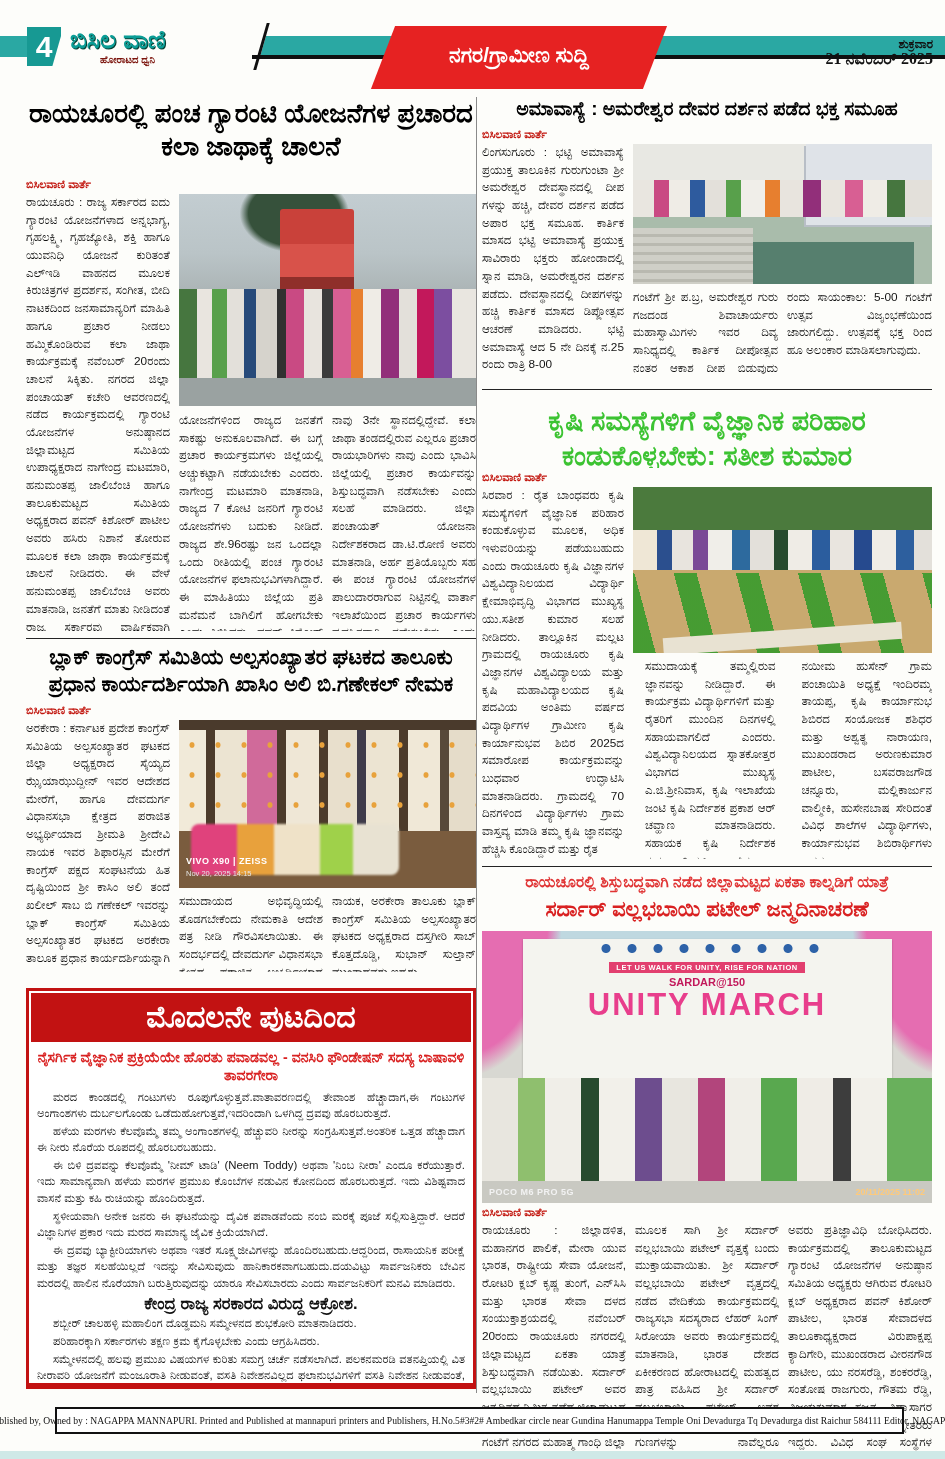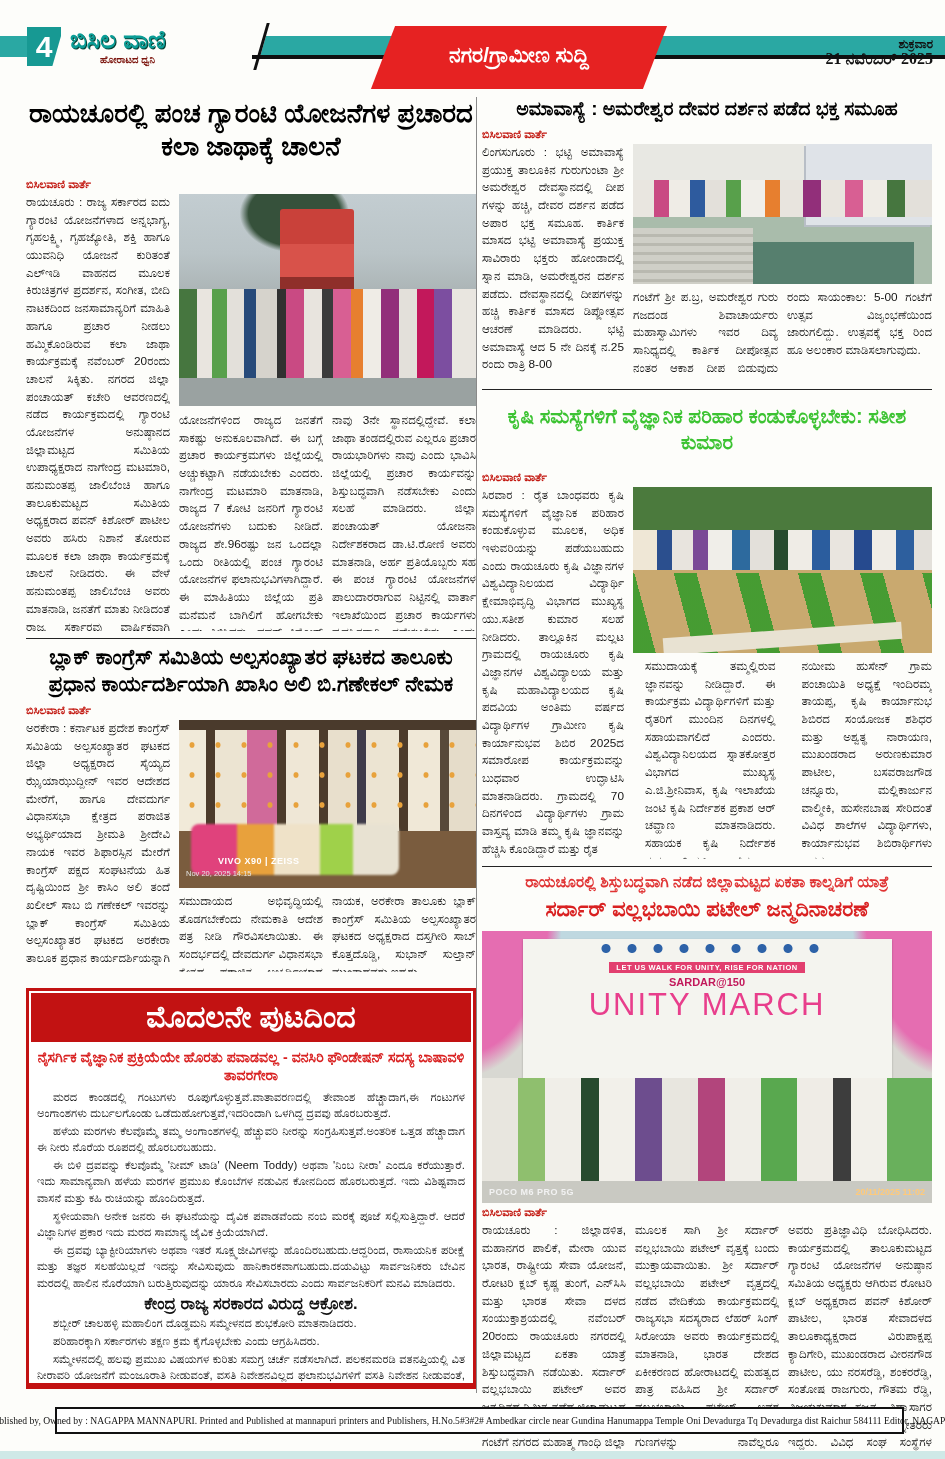--- a/index.html
+++ b/index.html
@@ -58,21 +58,21 @@
   .a2-body{height:252px;}
   .a2-c1{width:144px;height:252px;}
   .photo-congress{height:168px;margin-bottom:5px;background:#4a3a2c;}
   .cg-people{position:absolute;left:0;right:0;top:6%;height:60%;
     background-image:radial-gradient(#e8a23c 2px,rgba(0,0,0,0) 3px),
       linear-gradient(90deg,#f1ead9 0 9%,#4c3b2b 9% 12%,#ece4d2 12% 23%,#d06a9a 23% 33%,#4c3b2b 33% 36%,#efe7d6 36% 47%,#4c3b2b 47% 50%,#e8dfcc 50% 60%,#3f3b4a 60% 63%,#ece4d2 63% 74%,#4c3b2b 74% 77%,#f0e8d7 77% 88%,#57493a 88% 91%,#e5dcc9 91% 100%);
     background-size:26px 30px,100% 100%;}
   .cg-table{position:absolute;left:0;right:0;bottom:0;height:34%;background:#7a5c3e;}
   .cg-cloth{position:absolute;left:4%;bottom:8%;width:70%;height:30%;filter:blur(1px);
     background:linear-gradient(90deg,#e0427c 0 22%,#e8a13c 22% 40%,#efe2c8 40% 62%,#9fd14a 62% 78%,#e8e2d2 78% 100%);border-radius:8px;}
-  .wm1{position:absolute;left:7px;bottom:22px;color:#fff;font-size:9px;font-weight:bold;letter-spacing:.5px;margin-left:32px;}
+  .wm1{position:absolute;left:7px;bottom:22px;color:#fff;font-size:9px;font-weight:bold;letter-spacing:.5px;}
   .wm2{position:absolute;left:7px;bottom:10px;color:#e5e5e5;font-size:7.5px;}
   .a2-sub{display:flex;gap:9px;height:79px;}
   .a2-sub .bodytxt{flex:1;height:79px;}
 
   
   #fp-box{margin-top:16px;border:3px solid #c21212;border-bottom-width:6px;height:392px;overflow:hidden;background:#fff;}
   #fp-title-bar{background:#c21212;color:#fff;height:49px;display:flex;align-items:center;justify-content:center;
     font-size:30px;font-weight:bold;border:2px solid #fff;}
   #fp-subhead{color:#d92121;font-weight:bold;font-size:14.2px;text-align:center;margin:5px 4px 4px;line-height:1.25;}
   .fp-p{font-size:11.4px;line-height:1.42;text-align:justify;margin:0 8px 2px;text-indent:16px;color:#161616;}
@@ -87,21 +87,21 @@
   .tm-bld{position:absolute;right:0;top:0;width:42%;height:58%;background:#dfe3e8;box-shadow:-2px 2px 0 #b8bec6;}
   .tm-crowd{position:absolute;left:0;right:0;top:26%;height:26%;filter:blur(.4px);
     background:linear-gradient(90deg,#e9e6e0 0 7%,#c94a83 7% 12%,#efece6 12% 19%,#2e5b9e 19% 24%,#e3e0da 24% 31%,#58a04b 31% 36%,#f0eee9 36% 44%,#e77f2f 44% 49%,#e8e4de 49% 57%,#922f7a 57% 63%,#e9e5df 63% 71%,#d85f93 71% 77%,#efece6 77% 85%,#46763f 85% 91%,#e3e0da 91% 100%);}
   .tm-water{position:absolute;right:6%;bottom:0;width:58%;height:30%;background:#567f6e;}
   .tm-steps{position:absolute;left:0;bottom:0;width:40%;height:40%;
     background:repeating-linear-gradient(180deg,#cfcfc7 0 6px,#b9b9b0 6px 9px);}
   .aA-sub{display:flex;gap:9px;height:92px;}
   .aA-sub .bodytxt{flex:1;height:92px;}
 
   
-  .aB-head{font-size:20px;color:#3cc332;height:64px;margin-top:14px;}
+  .aB-head{font-size:27px;color:#3cc332;height:64px;margin-top:14px;}
   .aB-body{height:372px;}
   .aB-c1{width:142px;height:372px;}
   .photo-agri{height:166px;margin-bottom:5px;
     background:linear-gradient(180deg,#4b7a3d 0 26%,#7fa061 26% 34%,#b9ab87 34% 48%,#c9a96f 48% 100%);}
   .ag-crowd{position:absolute;left:0;right:0;top:26%;height:24%;filter:blur(.4px);
     background:linear-gradient(90deg,#efe7d6 0 8%,#2b4f8e 8% 13%,#e8e4de 13% 20%,#7a4a96 20% 25%,#f0eee9 25% 33%,#2d6a9e 33% 39%,#e3e0da 39% 47%,#274a2e 47% 52%,#efece6 52% 60%,#2b5d9e 60% 66%,#e9e5df 66% 74%,#264a8e 74% 80%,#efece6 80% 88%,#2d5f9e 88% 94%,#e3e0da 94% 100%);}
   .ag-field{position:absolute;left:0;right:0;bottom:0;height:48%;
     background-image:repeating-linear-gradient(75deg,rgba(63,155,47,.95) 0 22px,rgba(0,0,0,0) 22px 60px);}
   .ag-road{position:absolute;left:10%;bottom:4%;width:80%;height:10%;background:#e8e2d2;transform:rotate(-4deg);}
   .aB-sub{display:flex;gap:26px;height:201px;margin-left:12px;}
@@ -116,21 +116,21 @@
   .un-drape-r{position:absolute;right:-4%;top:-6%;width:22%;height:60%;
     background:radial-gradient(ellipse at right top,#e56db1 0 60%,rgba(229,109,177,0) 70%);}
   .un-banner{position:absolute;left:9%;right:9%;top:3%;height:54%;background:#f4f4ef;text-align:center;
     box-shadow:0 1px 2px rgba(0,0,0,.25);}
   .un-logos{height:13px;width:62%;margin:3px auto 1px;
     background-image:radial-gradient(circle,#2d62a8 0 4px,rgba(0,0,0,0) 5px);
     background-size:26px 13px;background-repeat:repeat-x;}
   .un-slogan{display:inline-block;background:#e23f6f;color:#fff;font-size:7.5px;font-weight:bold;
     padding:1px 7px;letter-spacing:.5px;}
   .un-sardar{color:#c2185b;font-weight:bold;font-size:11px;margin-top:2px;}
-  .un-title{color:#e83e8c;font-weight:normal;font-size:31px;letter-spacing:2px;line-height:1.1;}
+  .un-title{color:#e83e8c;font-weight:bold;font-size:31px;letter-spacing:2px;line-height:1.1;}
   .un-crowd{position:absolute;left:0;right:0;bottom:8%;height:38%;filter:blur(.4px);
     background:linear-gradient(90deg,#e8e6df 0 8%,#8fbf6e 8% 14%,#f0eee8 14% 22%,#274a2e 22% 26%,#f2f0ea 26% 34%,#6d4d8e 34% 40%,#e8e6df 40% 48%,#b2457c 48% 54%,#f0eee8 54% 62%,#59a84f 62% 70%,#efece6 70% 78%,#3d3d3d 78% 82%,#f2f0ea 82% 90%,#69b05c 90% 100%);}
   .un-stage{position:absolute;left:0;right:0;bottom:0;height:8%;background:#c9c9c2;}
   .wm3{position:absolute;left:7px;bottom:6px;color:#f2f2f2;font-size:9px;font-weight:bold;letter-spacing:.5px;}
   .wm4{position:absolute;right:7px;bottom:6px;color:#ffca7a;font-size:9px;font-weight:bold;}
   .aC-cols{height:246px;}
   .aC-cols .bodytxt{flex:1;height:246px;}
 
   
   #footer-box{left:55px;top:1407px;width:845px;height:23px;border:2px solid #111;background:#fff;

